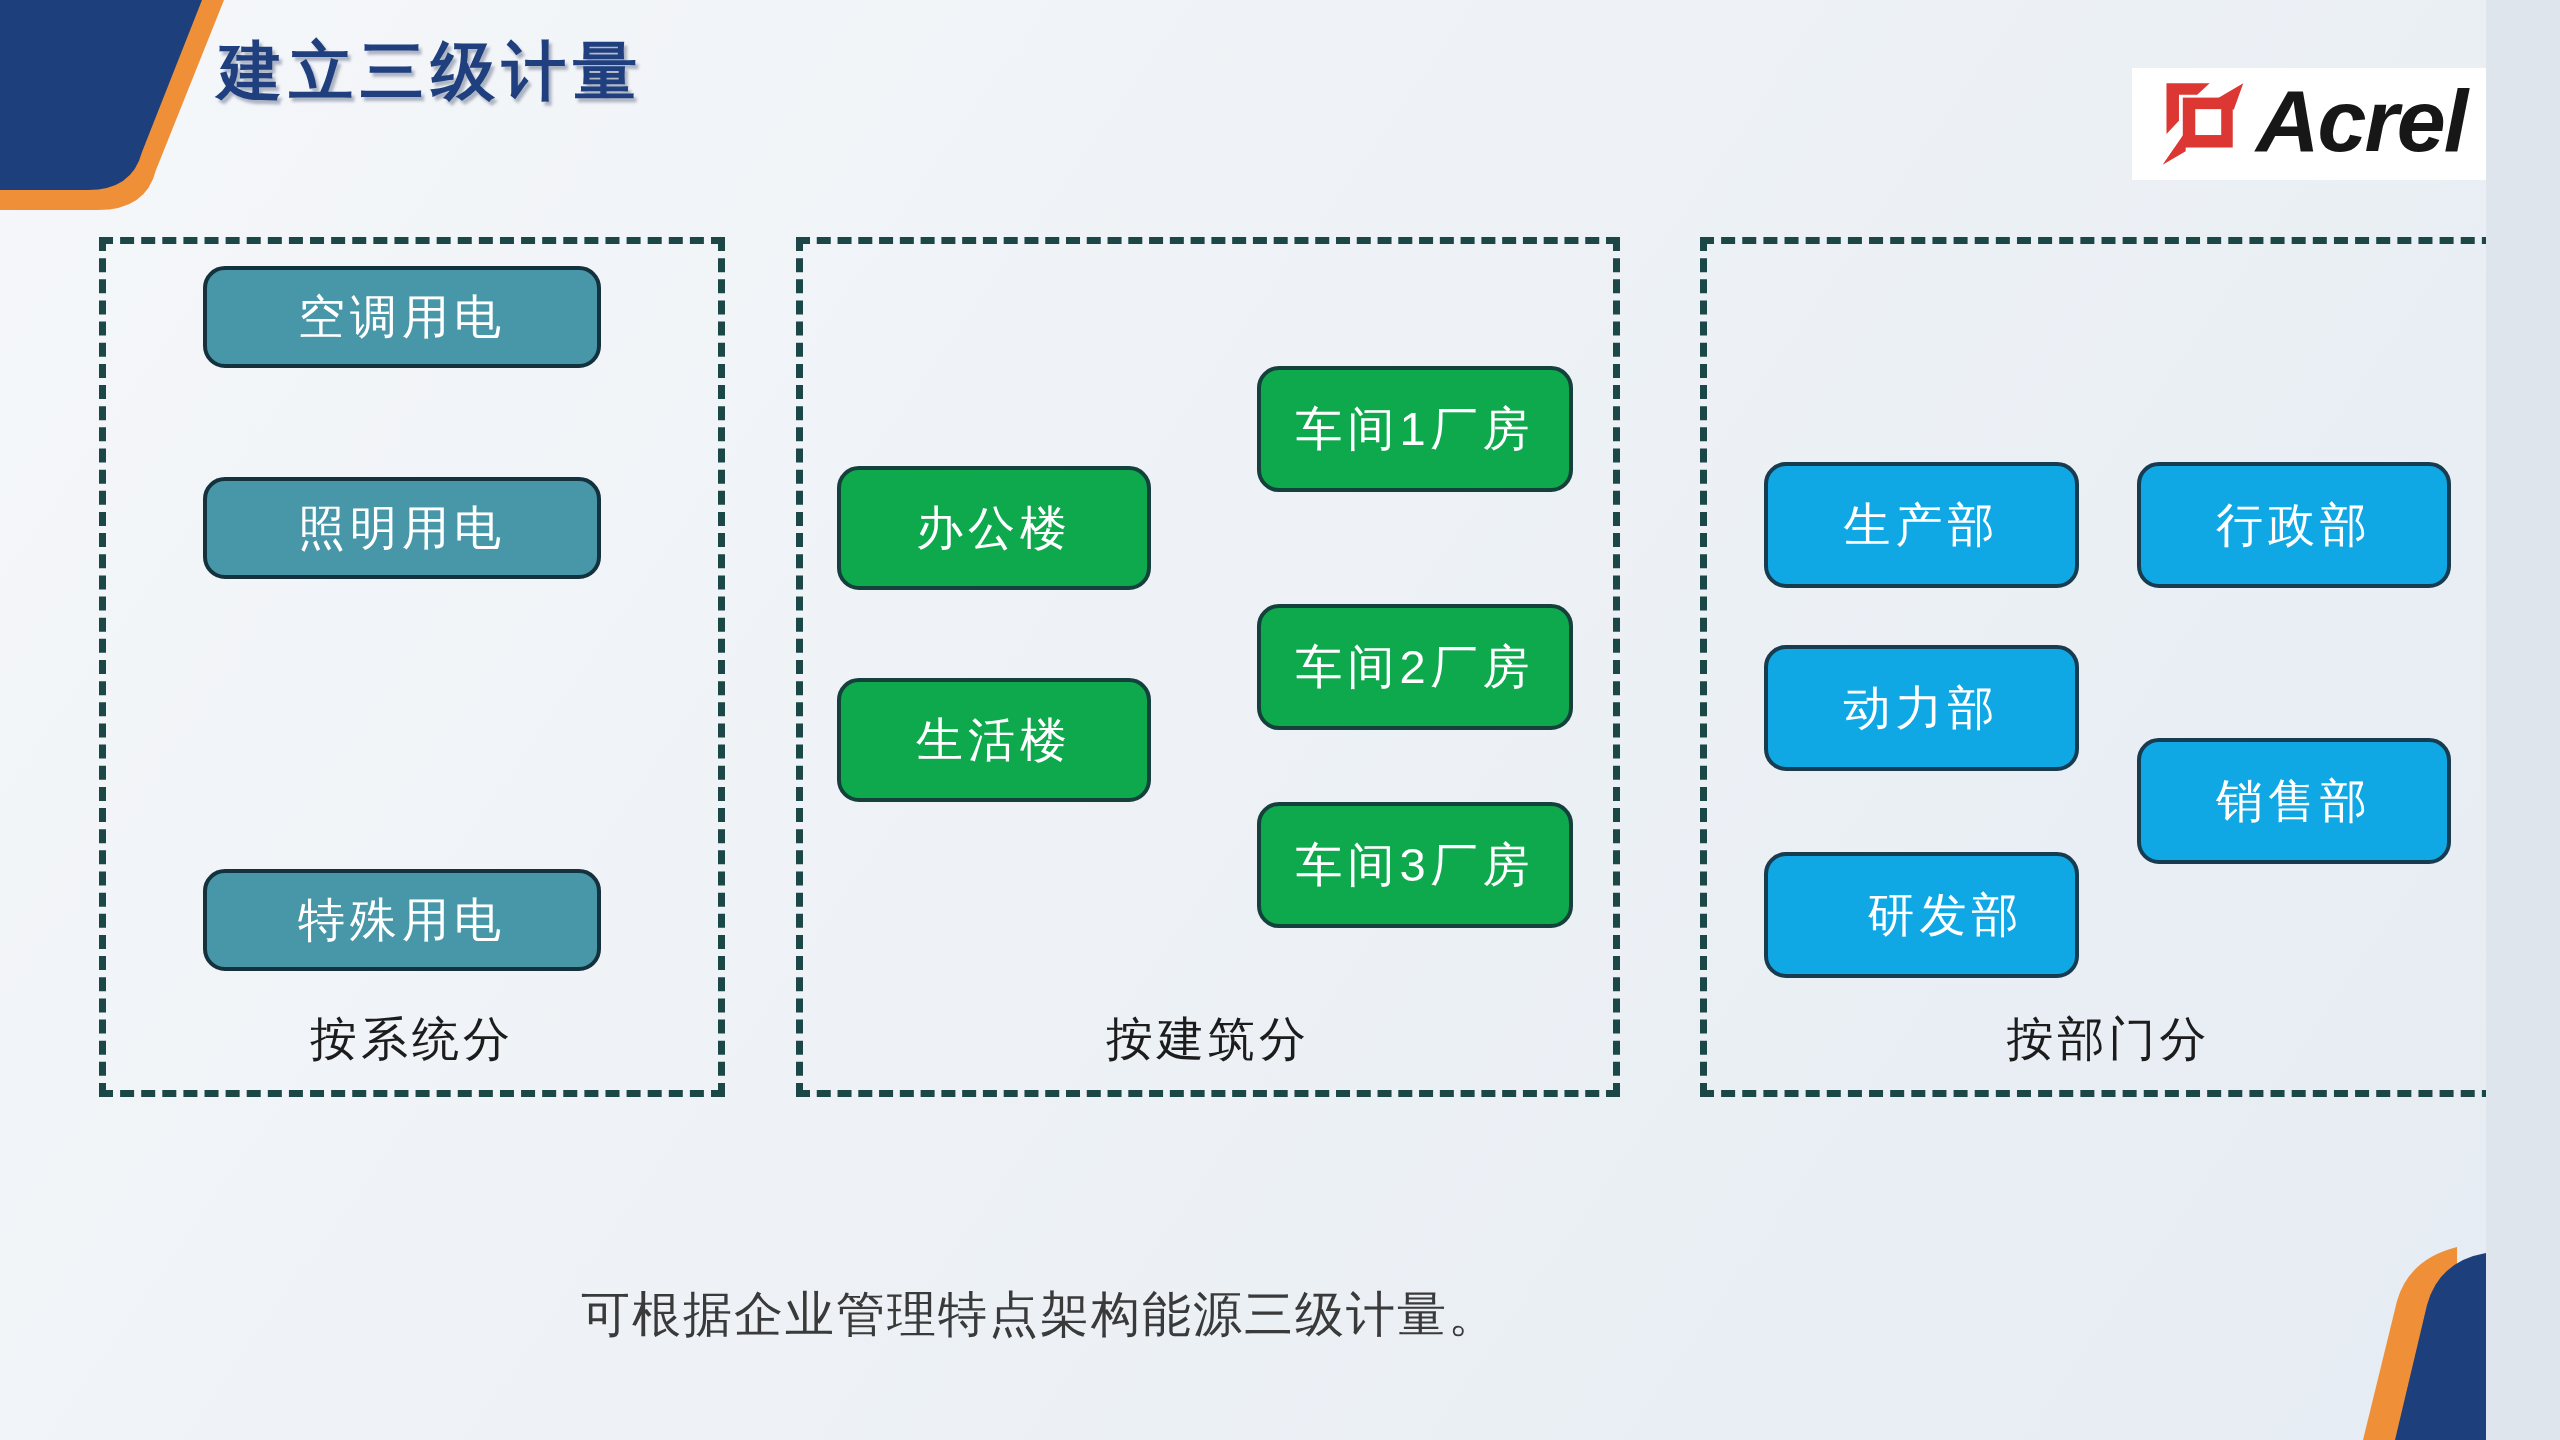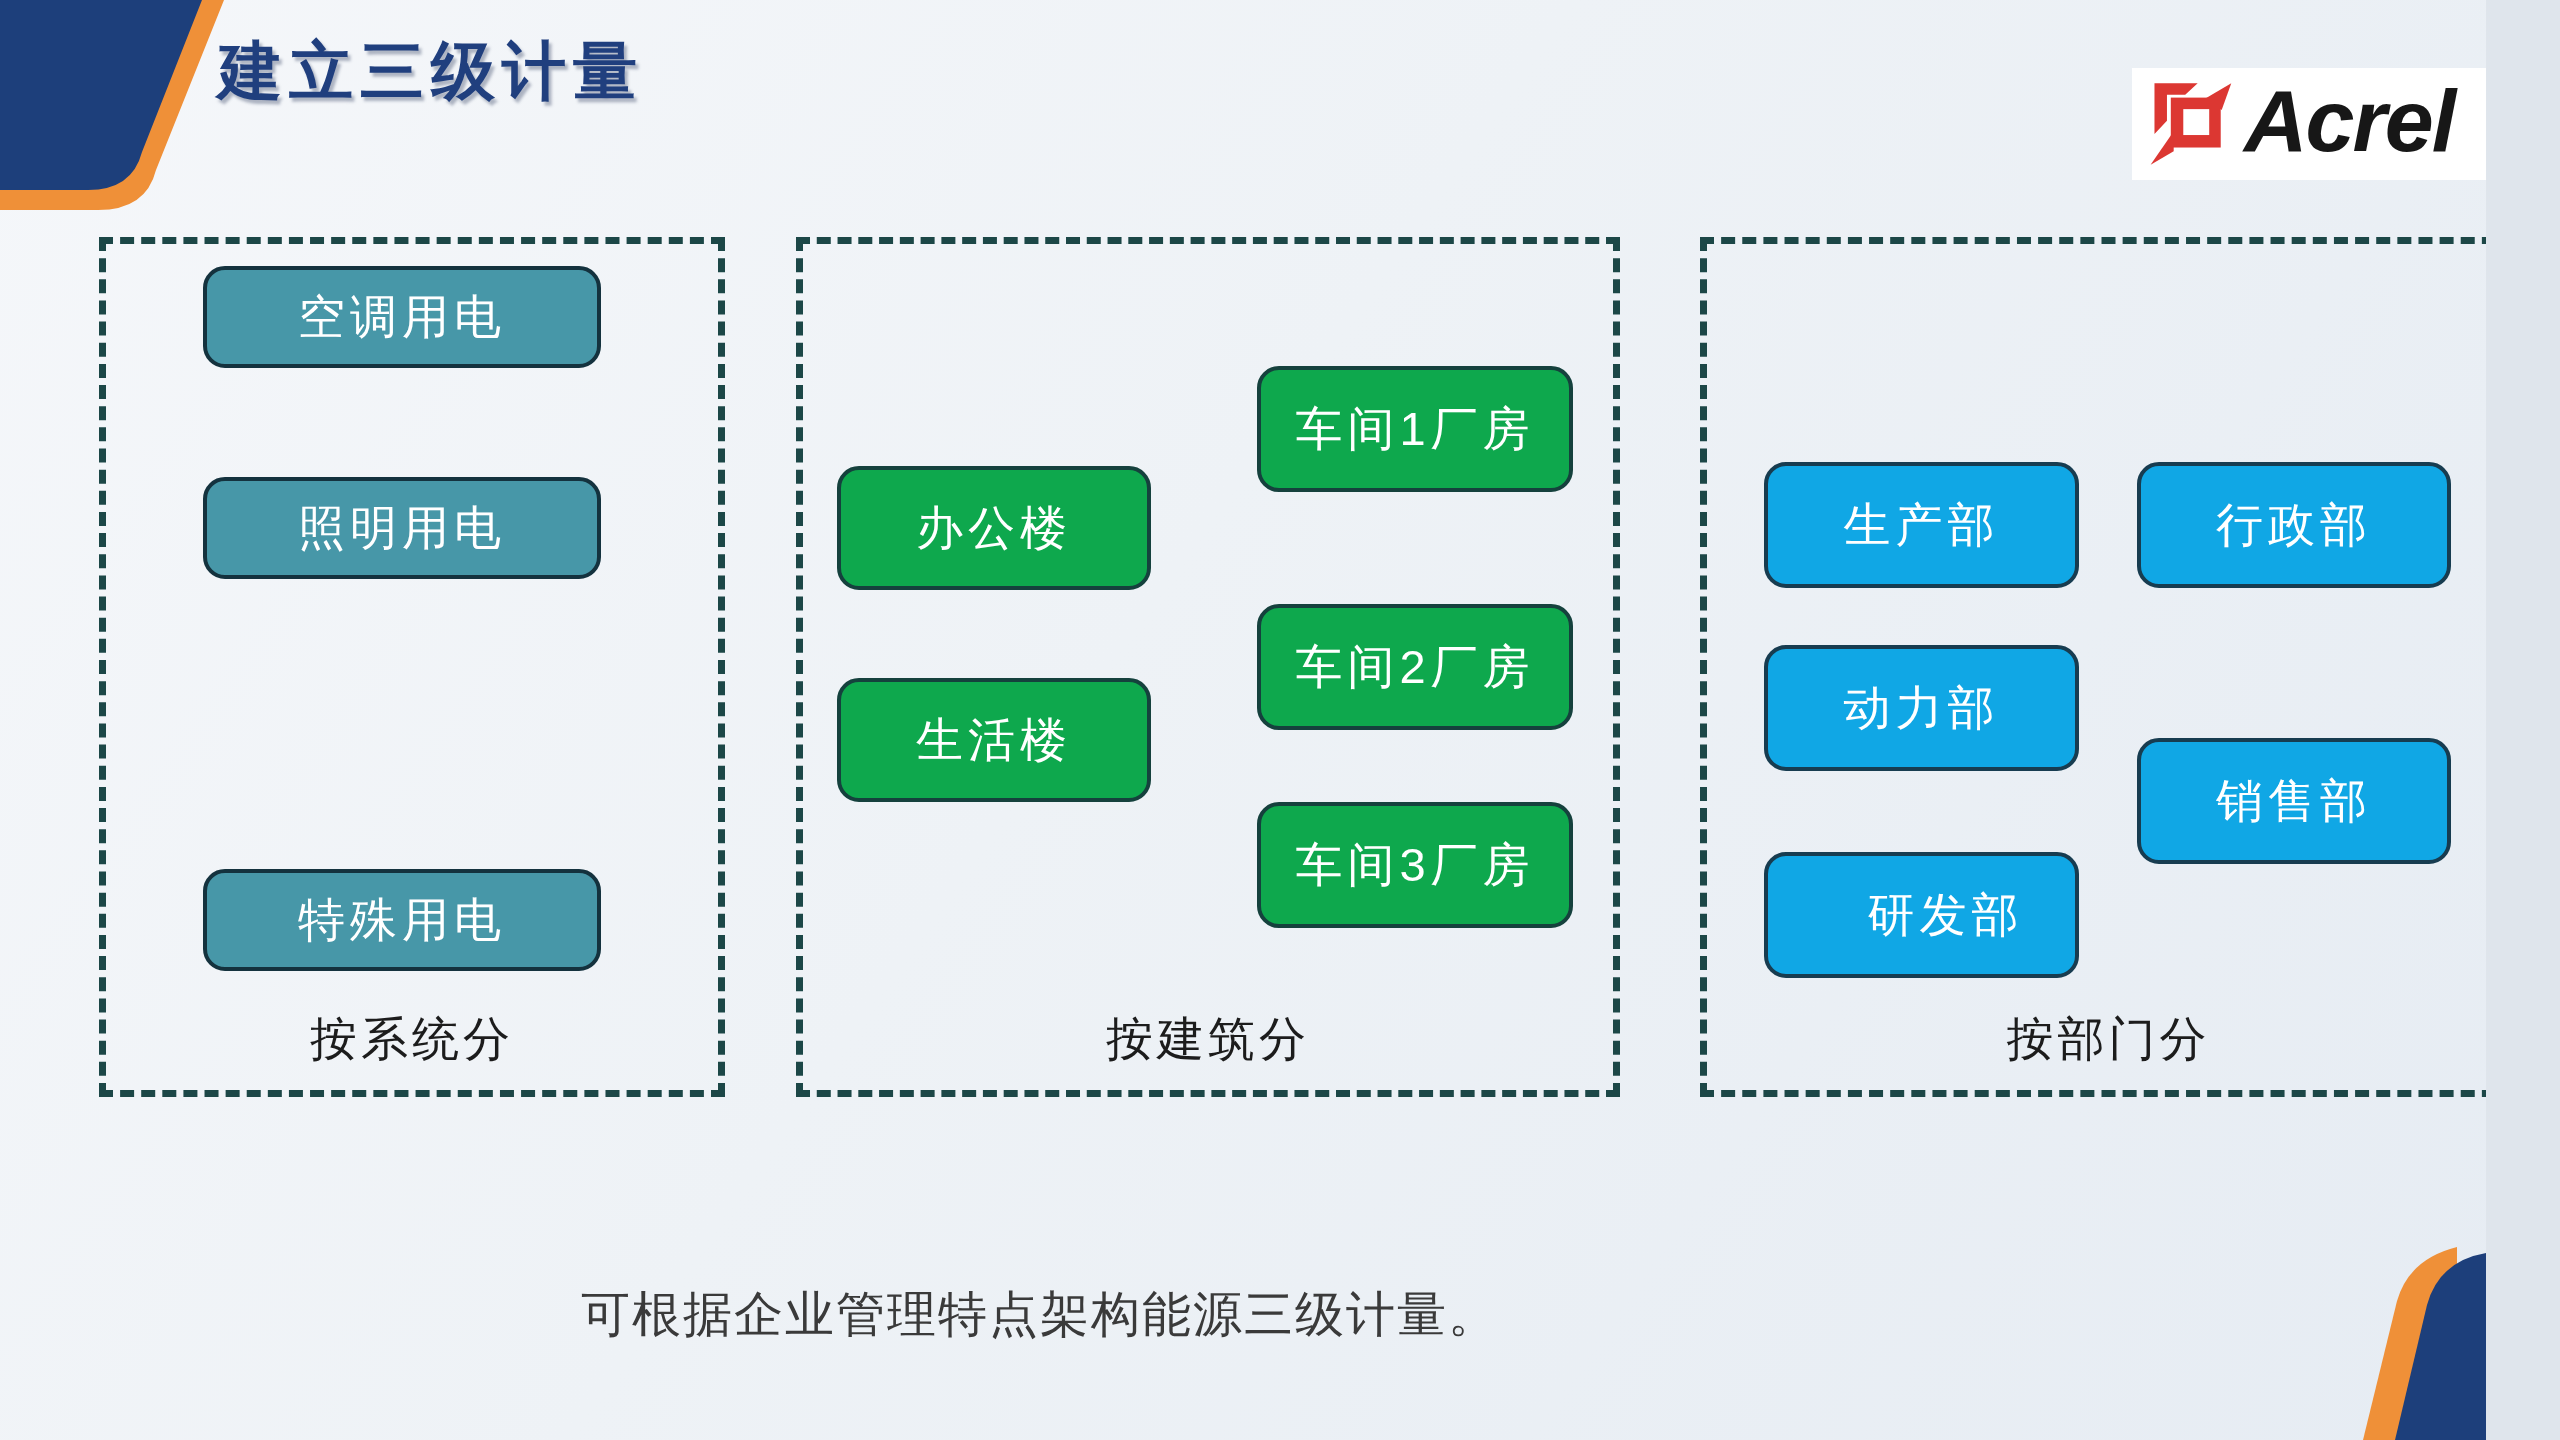--- a/index.html
+++ b/index.html
@@ -18,21 +18,21 @@
     font-size:64px;font-weight:bold;
     color:var(--title-blue,#203f7e);
     letter-spacing:7px;
     text-shadow:3px 4px 3px rgba(40,55,90,.35);
     white-space:nowrap;
   }
   .logo{
     position:absolute;left:2132px;top:68px;width:392px;height:112px;
     background:#ffffff;
     display:flex;align-items:center;justify-content:flex-start;
-    padding:0;box-sizing:border-box;
+    padding:12px;box-sizing:border-box;
   }
   .logo svg{margin-left:10px;flex:0 0 auto;}
   .logo-text{
     font-size:88px;font-weight:bold;font-style:italic;
     color:#171717;line-height:1;margin-left:6px;letter-spacing:-2px;
     transform:translateY(-3px);
   }
   .group{
     position:absolute;top:237px;height:860px;
     border:7px dashed var(--dash-teal,#1c4747);

